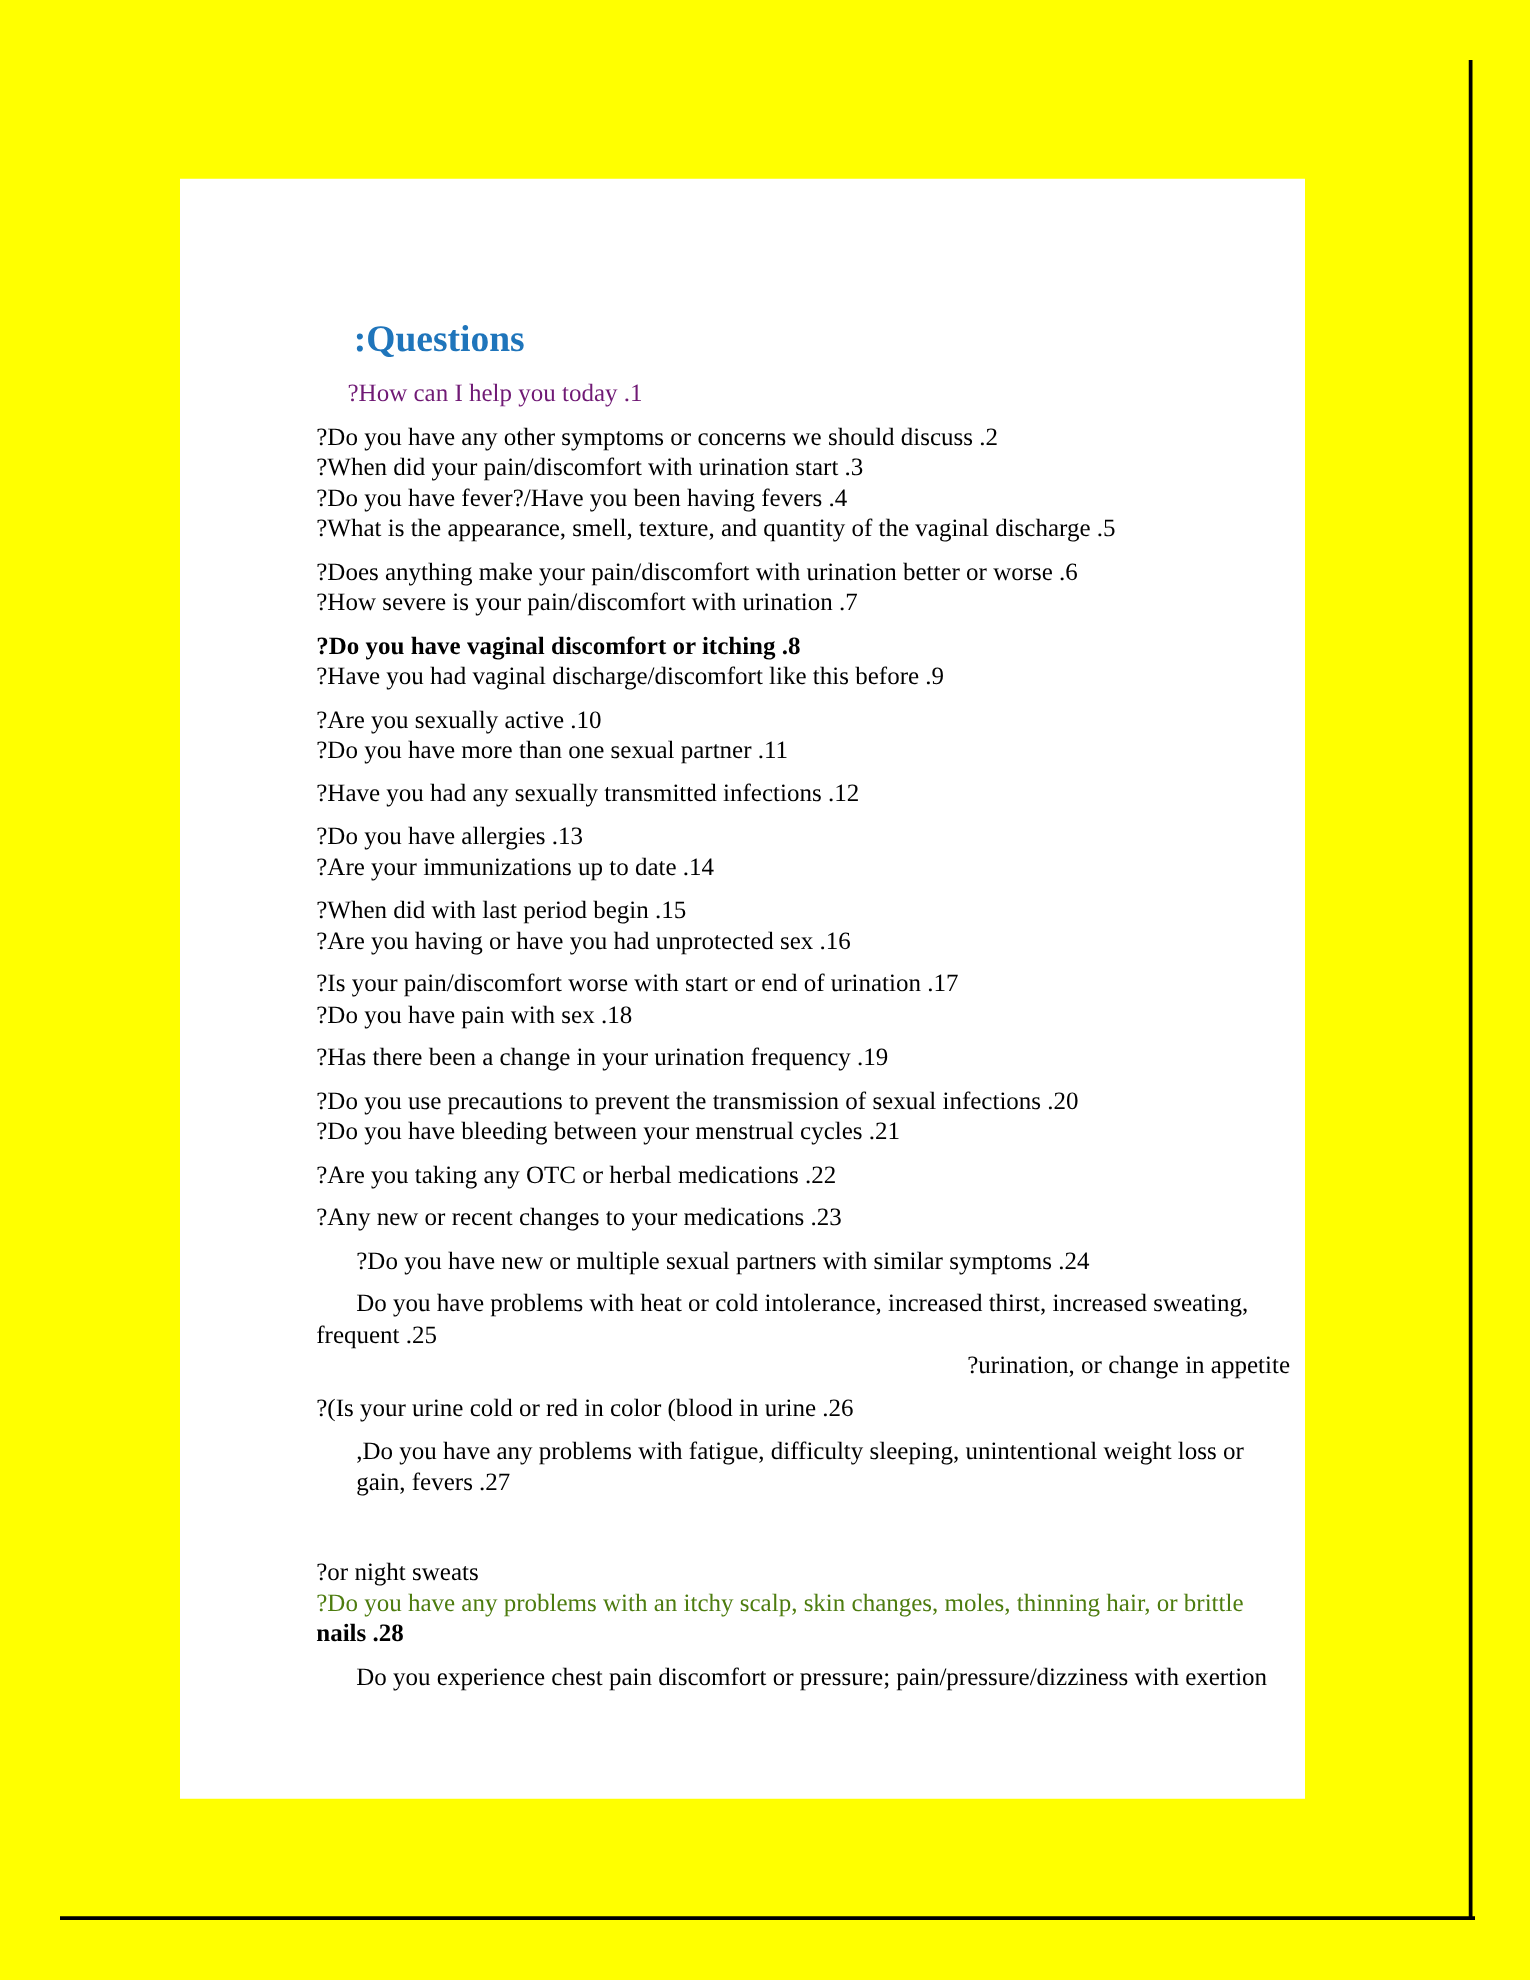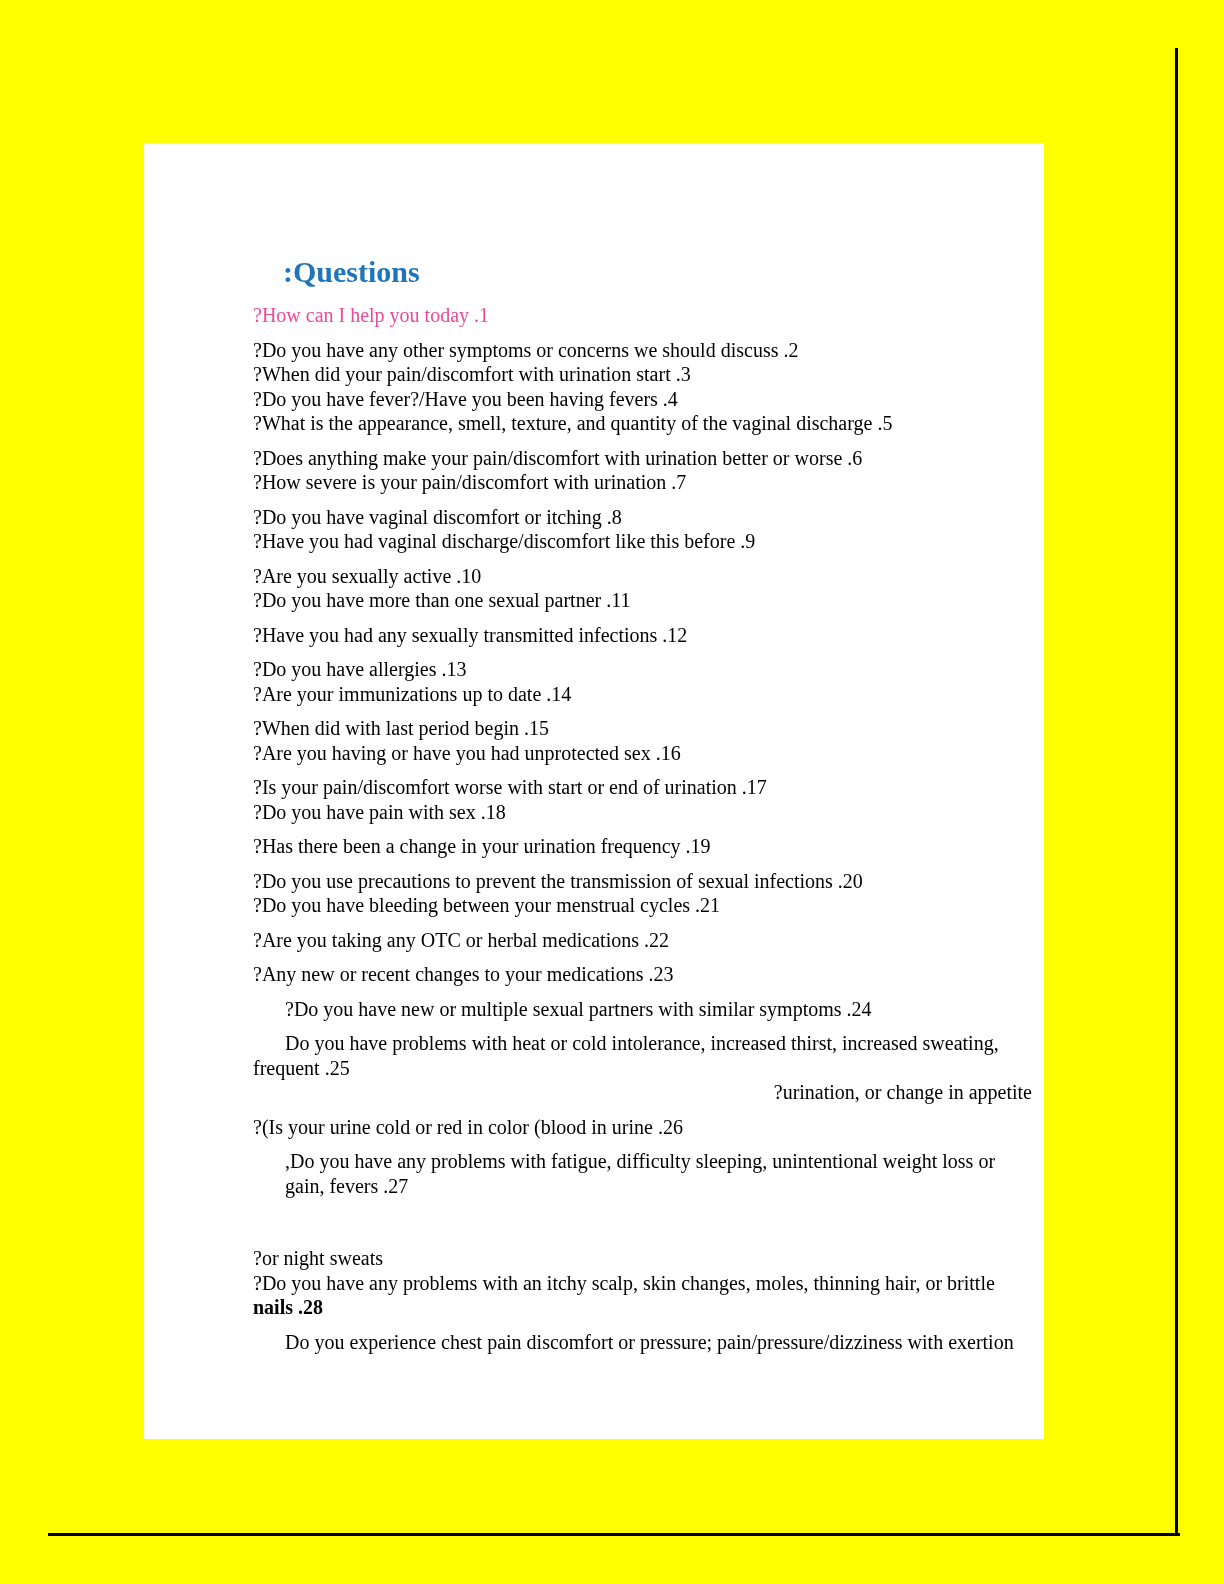--- a/index.html
+++ b/index.html
@@ -56,34 +56,34 @@
     background: #000000;
   }
 </style>
 </head>
 <body style="background: rgb(255, 255, 0);">
 
 <div class="paper" style="background: rgb(255, 255, 255);">
   <h1 class="title" style="color: rgb(31, 117, 187);">:Questions</h1>
   <div class="questions" id="questions">
       <div class="qblock">
-        <div class="qline" style="color: #ec4899;">?How can I help you today .1</div>
+        <div class="qline" style="color: #701a75; margin-left: 25px;">?How can I help you today .1</div>
       </div>
       <div class="qblock">
         <div class="qline" style="color: rgb(0, 0, 0);">?Do you have any other symptoms or concerns we should discuss .2</div>
         <div class="qline" style="color: rgb(0, 0, 0);">?When did your pain/discomfort with urination start .3</div>
         <div class="qline" style="color: rgb(0, 0, 0);">?Do you have fever?/Have you been having fevers .4</div>
         <div class="qline" style="color: rgb(0, 0, 0);">?What is the appearance, smell, texture, and quantity of the vaginal discharge .5</div>
       </div>
       <div class="qblock">
         <div class="qline" style="color: rgb(0, 0, 0);">?Does anything make your pain/discomfort with urination better or worse .6</div>
         <div class="qline" style="color: rgb(0, 0, 0);">?How severe is your pain/discomfort with urination .7</div>
       </div>
       <div class="qblock">
-        <div class="qline" style="color: rgb(0, 0, 0);">?Do you have vaginal discomfort or itching .8</div>
+        <div class="qline" style="color: rgb(0, 0, 0); font-weight: bold;">?Do you have vaginal discomfort or itching .8</div>
         <div class="qline" style="color: rgb(0, 0, 0);">?Have you had vaginal discharge/discomfort like this before .9</div>
       </div>
       <div class="qblock">
         <div class="qline" style="color: rgb(0, 0, 0);">?Are you sexually active .10</div>
         <div class="qline" style="color: rgb(0, 0, 0);">?Do you have more than one sexual partner .11</div>
       </div>
       <div class="qblock">
         <div class="qline" style="color: rgb(0, 0, 0);">?Have you had any sexually transmitted infections .12</div>
       </div>
       <div class="qblock">
@@ -119,21 +119,21 @@
         <div class="qline" style="color: rgb(0, 0, 0);">frequent .25</div>
         <div class="qline" style="color: #000000; text-align: right;">?urination, or change in appetite</div>
       </div>
       <div class="qblock">
         <div class="qline" style="color: rgb(0, 0, 0);">?(Is your urine cold or red in color (blood in urine .26</div>
       </div>
       <div class="qblock">
         <div class="qline ind" style="color: rgb(0, 0, 0);">,Do you have any problems with fatigue, difficulty sleeping, unintentional weight loss or</div>
         <div class="qline ind" style="color: rgb(0, 0, 0);">gain, fevers .27</div>
         <div class="qline" style="color: rgb(0, 0, 0); margin-top: 48px;">?or night sweats</div>
-        <div class="qline" style="color: #000000;">?Do you have any problems with an itchy scalp, skin changes, moles, thinning hair, or brittle</div>
+        <div class="qline" style="color: #4d7c0f;">?Do you have any problems with an itchy scalp, skin changes, moles, thinning hair, or brittle</div>
         <div class="qline" style="color: rgb(0, 0, 0); font-weight: bold;">nails .28</div>
       </div>
       <div class="qblock">
         <div class="qline ind" style="color: rgb(0, 0, 0);">Do you experience chest pain discomfort or pressure; pain/pressure/dizziness with exertion</div>
       </div>
     </div>
 </div>
 
 <div class="vline" style="background: rgb(0, 0, 0);"></div>
 <div class="hline" style="background: rgb(0, 0, 0);"></div>

